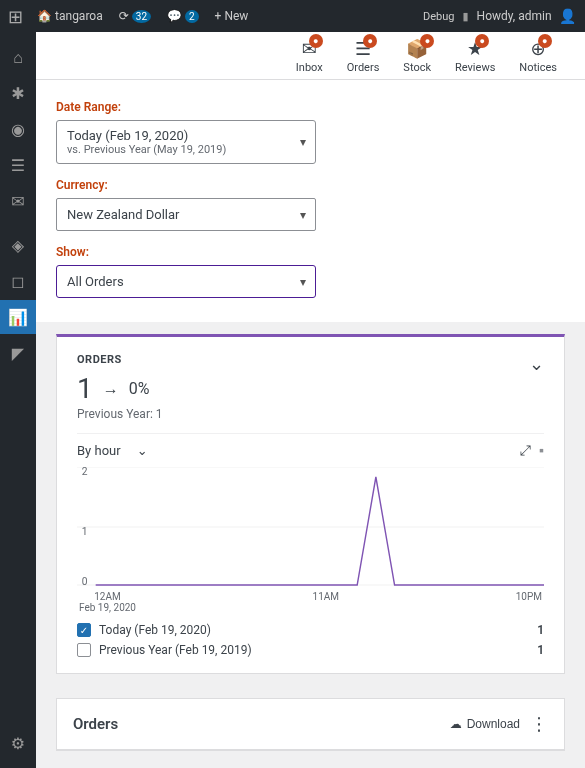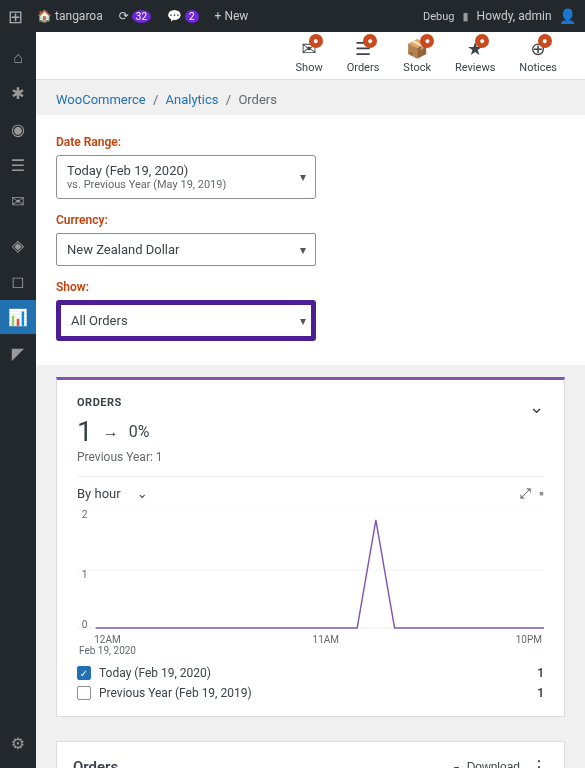--- a/index.html
+++ b/index.html
@@ -11,21 +11,21 @@
       color: #ccc;
       height: 32px;
       display: flex;
       align-items: center;
       padding: 0 8px;
       gap: 4px;
       font-size: 12px;
     }
     .admin-bar .ab-logo { color: #aaa; font-size: 18px; margin-right: 4px; }
     .admin-bar .ab-item { color: #ccc; padding: 0 6px; display: flex; align-items: center; gap: 3px; cursor: pointer; }
-    .admin-bar .ab-count { background: #6d28d9; color: #fff; border-radius: 50%; font-size: 10px; padding: 1px 4px; }
+    .admin-bar .ab-count { background: #0369a1; color: #fff; border-radius: 50%; font-size: 10px; padding: 1px 4px; }
     .admin-bar .ab-right { margin-left: auto; display: flex; align-items: center; gap: 4px; }
     .admin-bar .ab-debug { color: #ccc; font-size: 11px; }
     .admin-bar .ab-howdy { color: #ccc; font-size: 12px; }
 
     
     .main-layout { display: flex; height: calc(768px - 32px); }
 
     
     .sidebar {
       width: 36px;
@@ -294,21 +294,21 @@
 
   <div class="content-area">
 
     <div class="top-nav">
       <div class="top-nav-spacer"></div>
       <div class="top-nav-item">
         <div class="top-nav-icon">
           ✉
           <span class="top-nav-badge">●</span>
         </div>
-        <span>Show</span>
+        <span>Inbox</span>
       </div>
       <div class="top-nav-item">
         <div class="top-nav-icon">
           ☰
           <span class="top-nav-badge">●</span>
         </div>
         <span>Orders</span>
       </div>
       <div class="top-nav-item">
         <div class="top-nav-icon">
@@ -326,27 +326,20 @@
       </div>
       <div class="top-nav-item">
         <div class="top-nav-icon">
           ⊕
           <span class="top-nav-badge">●</span>
         </div>
         <span>Notices</span>
       </div>
     </div>
 
-    <div class="breadcrumb-bar">
-      <a>WooCommerce</a>
-      <span class="sep">/</span>
-      <a>Analytics</a>
-      <span class="sep">/</span>
-      <span>Orders</span>
-    </div>
 
     <div class="filter-group">
       <div class="filter-label">Date Range:</div>
       <div class="filter-select-wrapper">
         <div style="border:1px solid #8c8f94; border-radius:3px; padding:7px 30px 7px 10px; background:#fff; cursor:pointer; font-size:13px; min-height:36px;">
           <div>Today (Feb 19, 2020)</div>
           <div style="font-size:11px; color:#646970;">vs. Previous Year (May 19, 2019)</div>
         </div>
         <span class="chevron">▾</span>
       </div>
@@ -354,21 +347,21 @@
       <div class="filter-label">Currency:</div>
       <div class="filter-select-wrapper">
         <div style="border:1px solid #8c8f94; border-radius:2px; padding:8px 30px 8px 10px; background:#fff; cursor:pointer; font-size:13px;">
           <span>New Zealand Dollar</span>
         </div>
         <span class="chevron">▾</span>
       </div>
 
       <div class="filter-label">Show:</div>
       <div class="filter-select-wrapper">
-        <div style="border:5px solid #4c1d95; border-radius:3px; padding:8px 30px 8px 10px; background:#fff; cursor:pointer; font-size:13px;">
+        <div style="border:1px solid #4c1d95; border-radius:3px; padding:8px 30px 8px 10px; background:#fff; cursor:pointer; font-size:13px;">
           <span>All Orders</span>
         </div>
         <span class="chevron">▾</span>
       </div>
     </div>
 
     <div style="padding: 0 20px 0;">
       <div class="chart-section">
         <div class="chart-header">
           <div>

